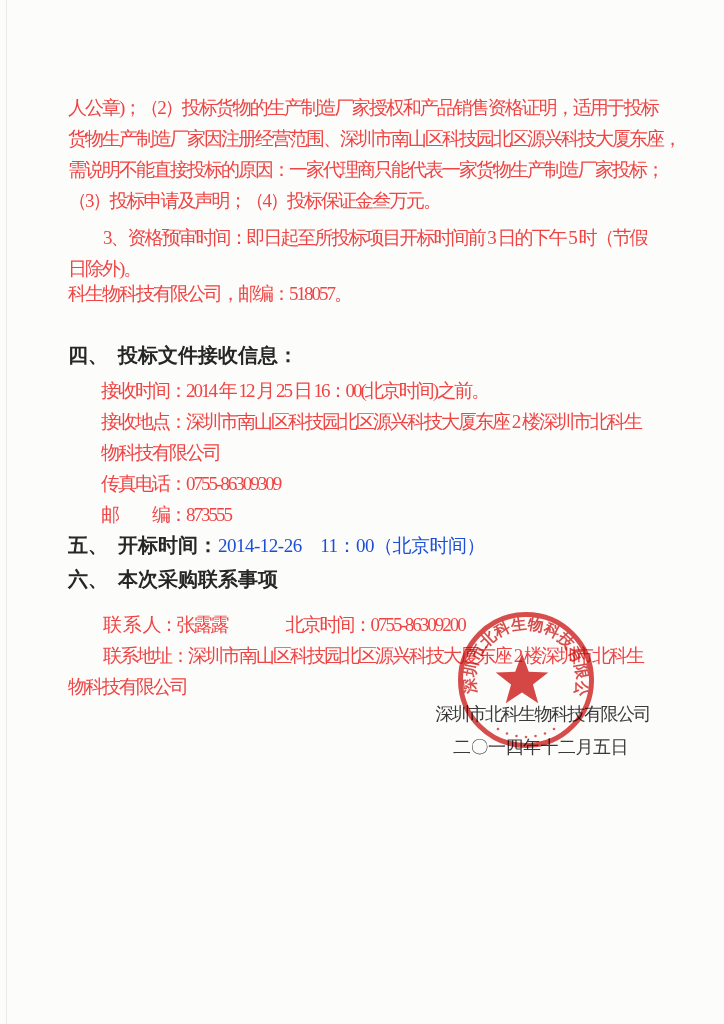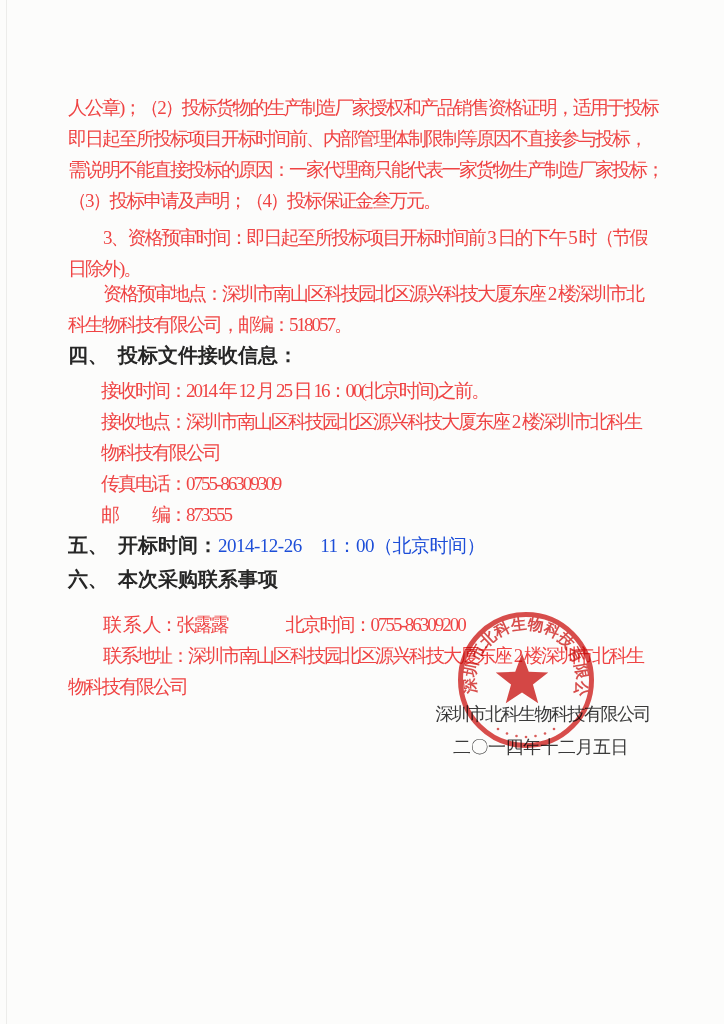--- a/index.html
+++ b/index.html
@@ -77,32 +77,31 @@
 </style>
 </head>
 <body>
 
 <div class="page">
 
   <div class="scan-edge"></div>
 
   <div class="content-block" style="top:92px">
     <div class="body-line">人公章)；（2）投标货物的生产制造厂家授权和产品销售资格证明，适用于投标</div>
-    <div class="body-line">即日起至所投标项目开标时间前、内部管理体制限制等原因不直接参与投标，</div>
+    <div class="body-line">货物生产制造厂家因注册经营范围、深圳市南山区科技园北区源兴科技大厦东座，</div>
     <div class="body-line">需说明不能直接投标的原因：一家代理商只能代表一家货物生产制造厂家投标；</div>
     <div class="body-line">（3）投标申请及声明；（4）投标保证金叁万元。</div>
   </div>
 
   <div class="content-block" style="top:222px">
     <div class="body-line indent">3、资格预审时间：即日起至所投标项目开标时间前 3 日的下午 5 时（节假</div>
     <div class="body-line">日除外)。</div>
   </div>
 
   <div class="content-block" style="top:278px">
-    <div class="body-line indent">资格预审地点：深圳市南山区科技园北区源兴科技大厦东座 2 楼深圳市北</div>
     <div class="body-line">科生物科技有限公司，邮编：518057。</div>
   </div>
 
   <div class="content-block heading-line" style="top:340px">
     <span class="heading-num">四、</span>
     <span>投标文件接收信息：</span>
   </div>
 
   <div class="content-block block-indent" style="top:375px">
     <div class="body-line">接收时间：2014 年 12 月 25 日 16：00(北京时间)之前。</div>

